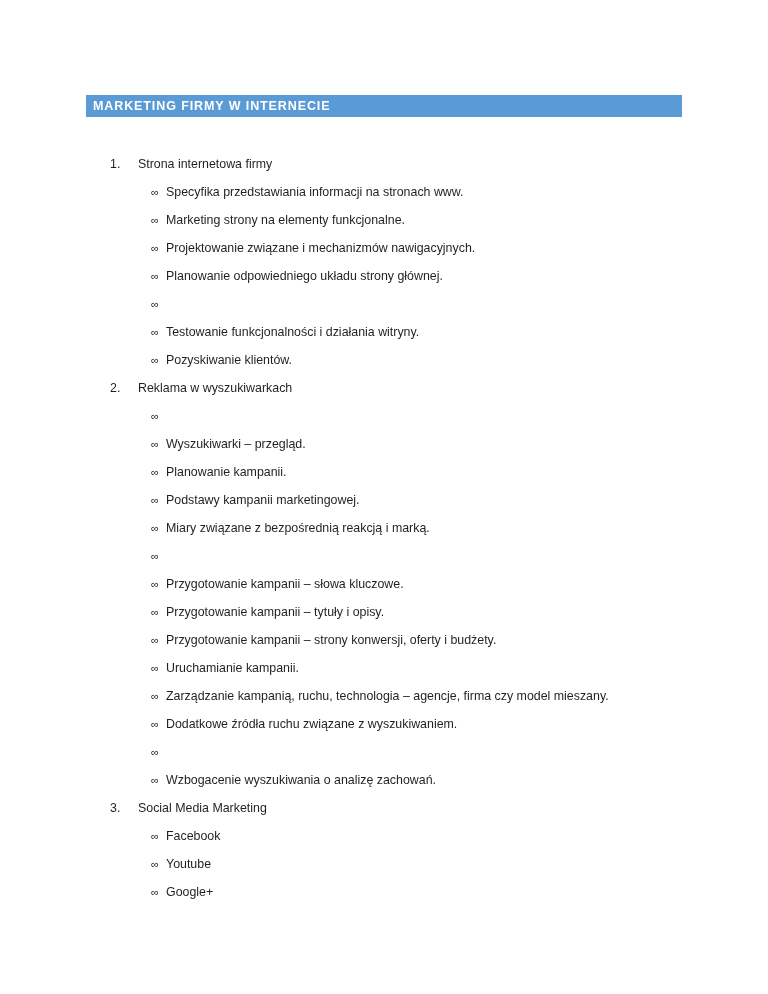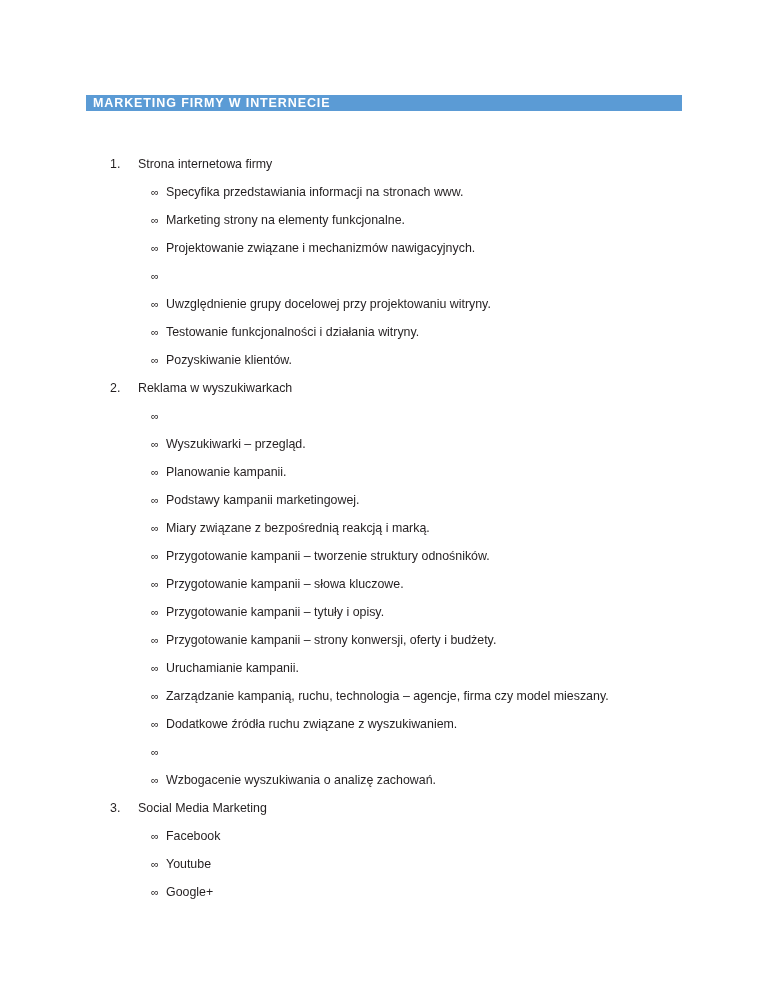--- a/index.html
+++ b/index.html
@@ -23,21 +23,21 @@
     background: #ffffff;
     box-sizing: border-box;
   }
 
   
   .heading-bar {
     position: absolute;
     left: 86px;
     top: 95px;
     width: 596px;
-    height: 16px;
+    height: 22px;
     background: #5b9bd5;
     display: flex;
     align-items: center;
     box-sizing: border-box;
     padding-left: 7px;
   }
   .heading-bar .heading-text {
     color: #ffffff;
     font-size: 12.5px;
     font-weight: bold;
@@ -109,33 +109,33 @@
   <div class="heading-bar">
     <span class="heading-text">MARKETING FIRMY W INTERNECIE</span>
   </div>
 
   <div class="outline">
       <div class="section">
         <div class="section-heading"><span class="num">1.</span><span class="title">Strona internetowa firmy</span></div>
         <div class="sub-item"><span class="bullet">∞</span><span class="sub-text">Specyfika przedstawiania informacji na stronach www.</span></div>
         <div class="sub-item"><span class="bullet">∞</span><span class="sub-text">Marketing strony na elementy funkcjonalne.</span></div>
         <div class="sub-item"><span class="bullet">∞</span><span class="sub-text">Projektowanie związane i mechanizmów nawigacyjnych.</span></div>
+        <div class="sub-item"><span class="bullet">∞</span><span class="sub-text">Planowanie odpowiedniego układu strony głównej.</span></div>
         <div class="sub-item"><span class="bullet">∞</span></div>
-        <div class="sub-item"><span class="bullet">∞</span><span class="sub-text">Uwzględnienie grupy docelowej przy projektowaniu witryny.</span></div>
         <div class="sub-item"><span class="bullet">∞</span><span class="sub-text">Testowanie funkcjonalności i działania witryny.</span></div>
         <div class="sub-item"><span class="bullet">∞</span><span class="sub-text">Pozyskiwanie klientów.</span></div>
       </div>
       <div class="section">
         <div class="section-heading"><span class="num">2.</span><span class="title">Reklama w wyszukiwarkach</span></div>
         <div class="sub-item"><span class="bullet">∞</span></div>
         <div class="sub-item"><span class="bullet">∞</span><span class="sub-text">Wyszukiwarki – przegląd.</span></div>
         <div class="sub-item"><span class="bullet">∞</span><span class="sub-text">Planowanie kampanii.</span></div>
         <div class="sub-item"><span class="bullet">∞</span><span class="sub-text">Podstawy kampanii marketingowej.</span></div>
         <div class="sub-item"><span class="bullet">∞</span><span class="sub-text">Miary związane z bezpośrednią reakcją i marką.</span></div>
-        <div class="sub-item"><span class="bullet">∞</span><span class="sub-text">Przygotowanie kampanii – tworzenie struktury odnośników.</span></div>
+        <div class="sub-item"><span class="bullet">∞</span></div>
         <div class="sub-item"><span class="bullet">∞</span><span class="sub-text">Przygotowanie kampanii – słowa kluczowe.</span></div>
         <div class="sub-item"><span class="bullet">∞</span><span class="sub-text">Przygotowanie kampanii – tytuły i opisy.</span></div>
         <div class="sub-item"><span class="bullet">∞</span><span class="sub-text">Przygotowanie kampanii – strony konwersji, oferty i budżety.</span></div>
         <div class="sub-item"><span class="bullet">∞</span><span class="sub-text">Uruchamianie kampanii.</span></div>
         <div class="sub-item"><span class="bullet">∞</span><span class="sub-text">Zarządzanie kampanią, ruchu, technologia – agencje, firma czy model mieszany.</span></div>
         <div class="sub-item"><span class="bullet">∞</span><span class="sub-text">Dodatkowe źródła ruchu związane z wyszukiwaniem.</span></div>
         <div class="sub-item"><span class="bullet">∞</span></div>
         <div class="sub-item"><span class="bullet">∞</span><span class="sub-text">Wzbogacenie wyszukiwania o analizę zachowań.</span></div>
       </div>
       <div class="section">

